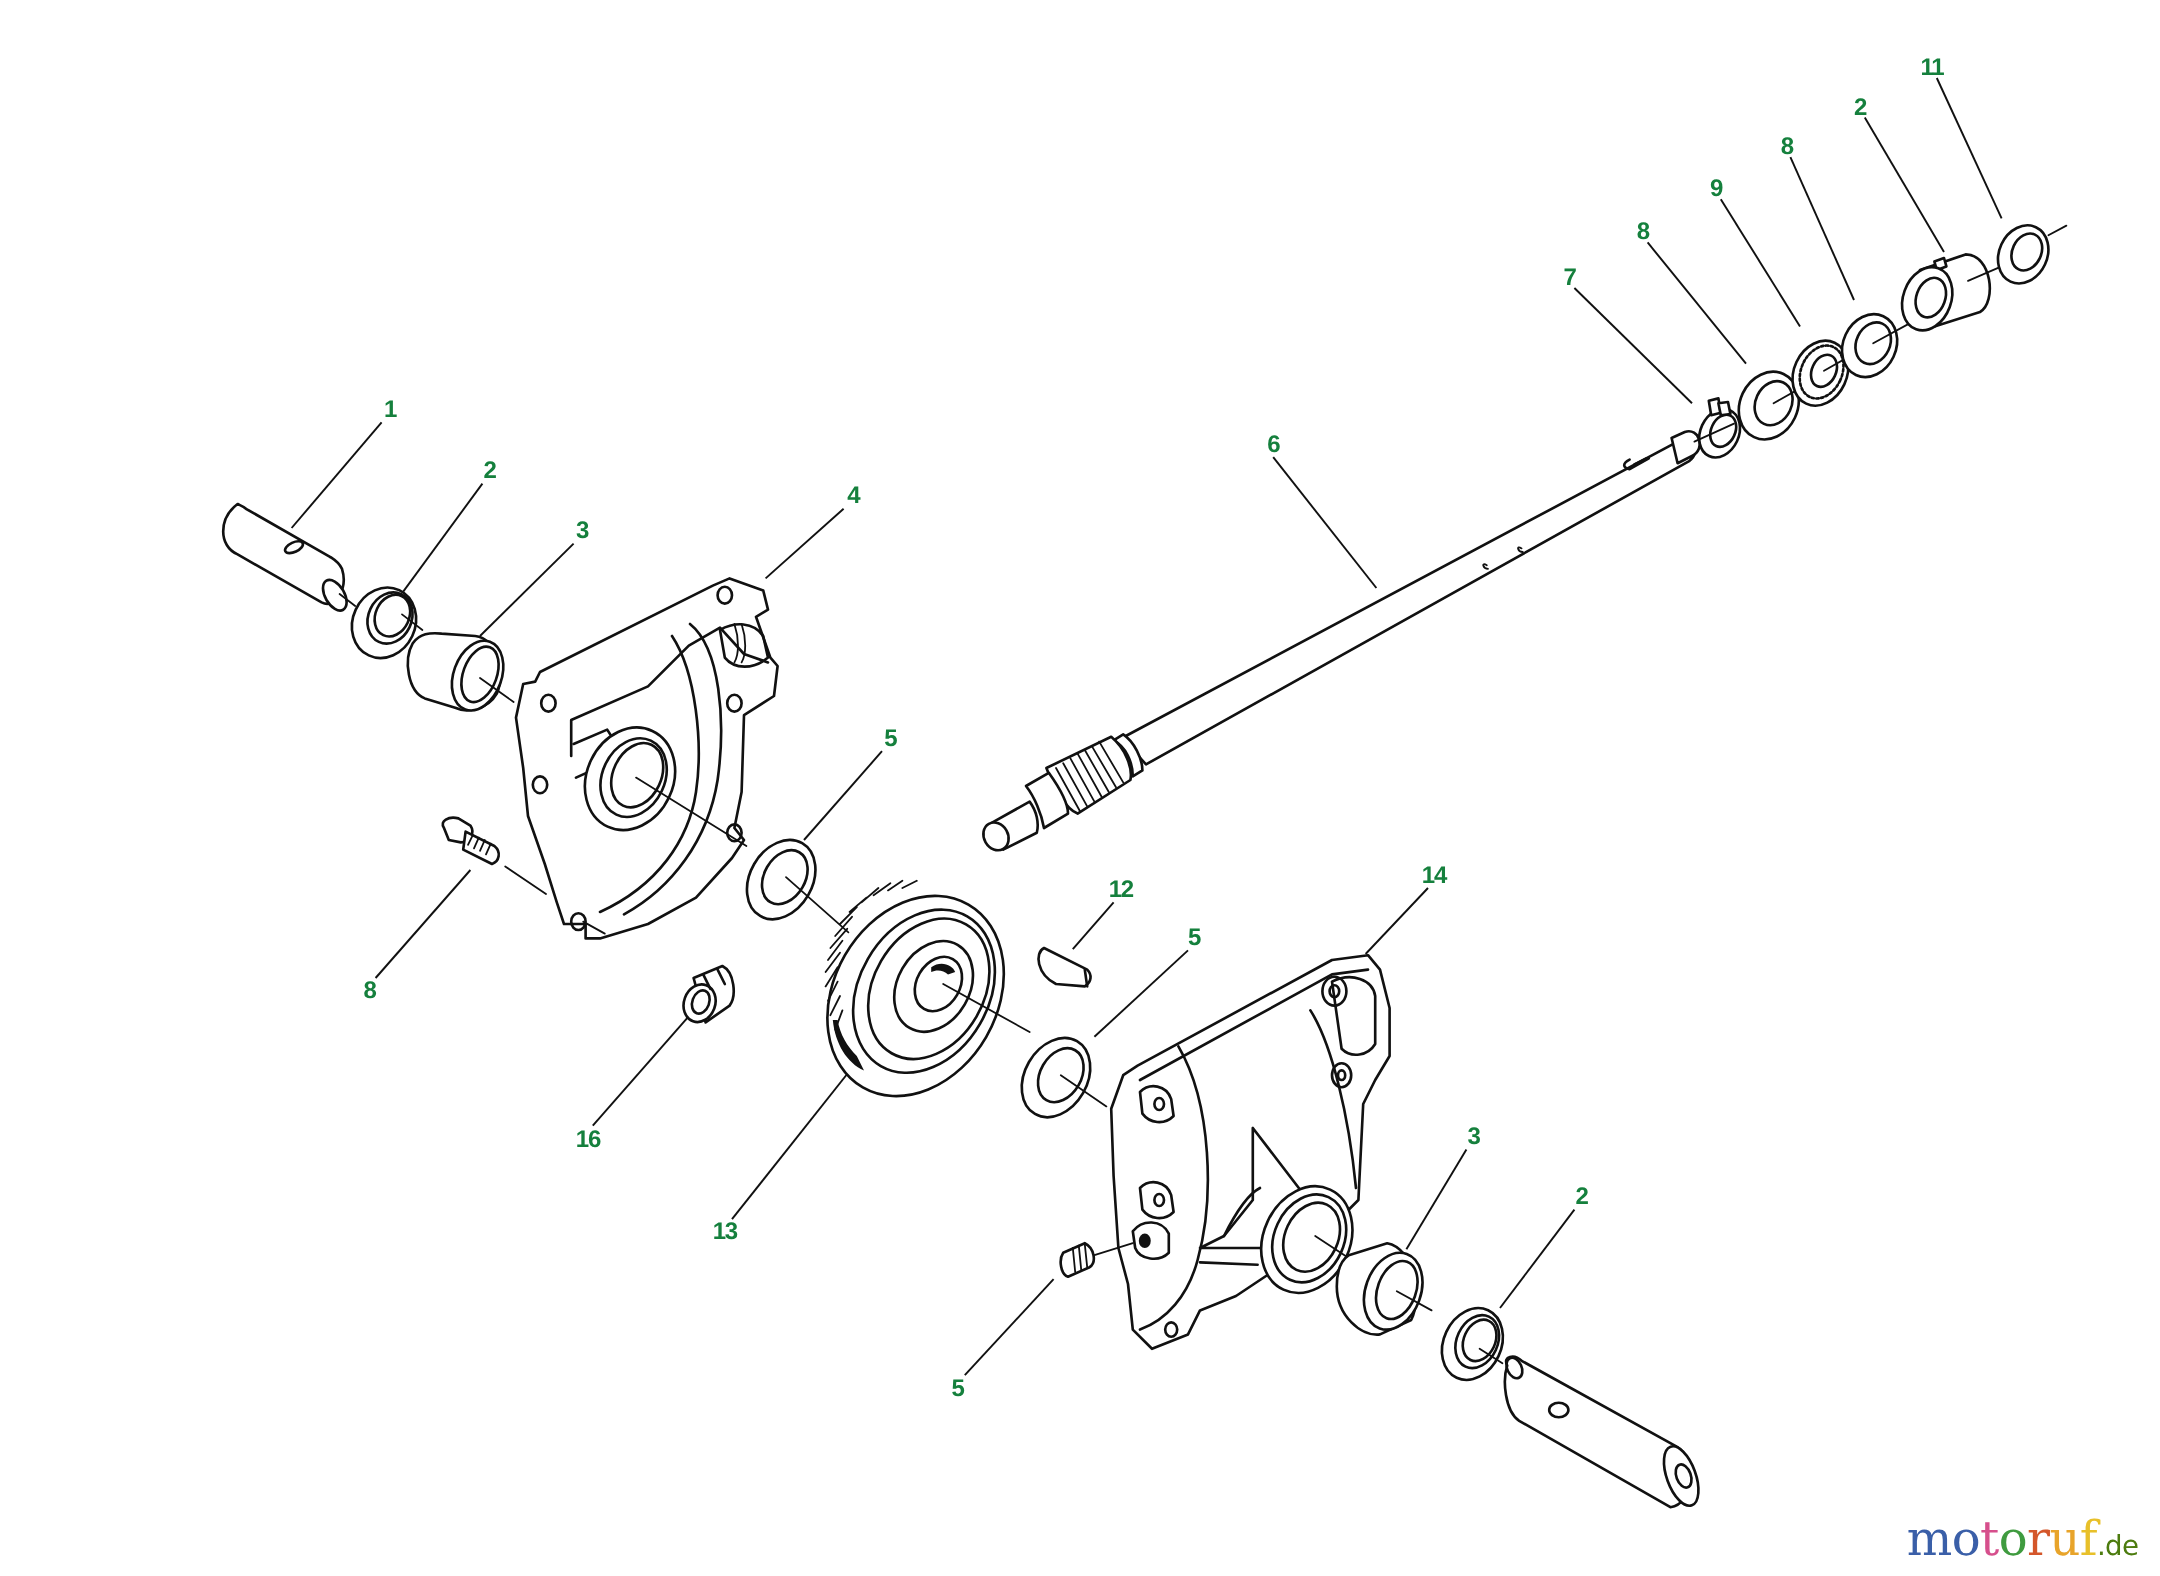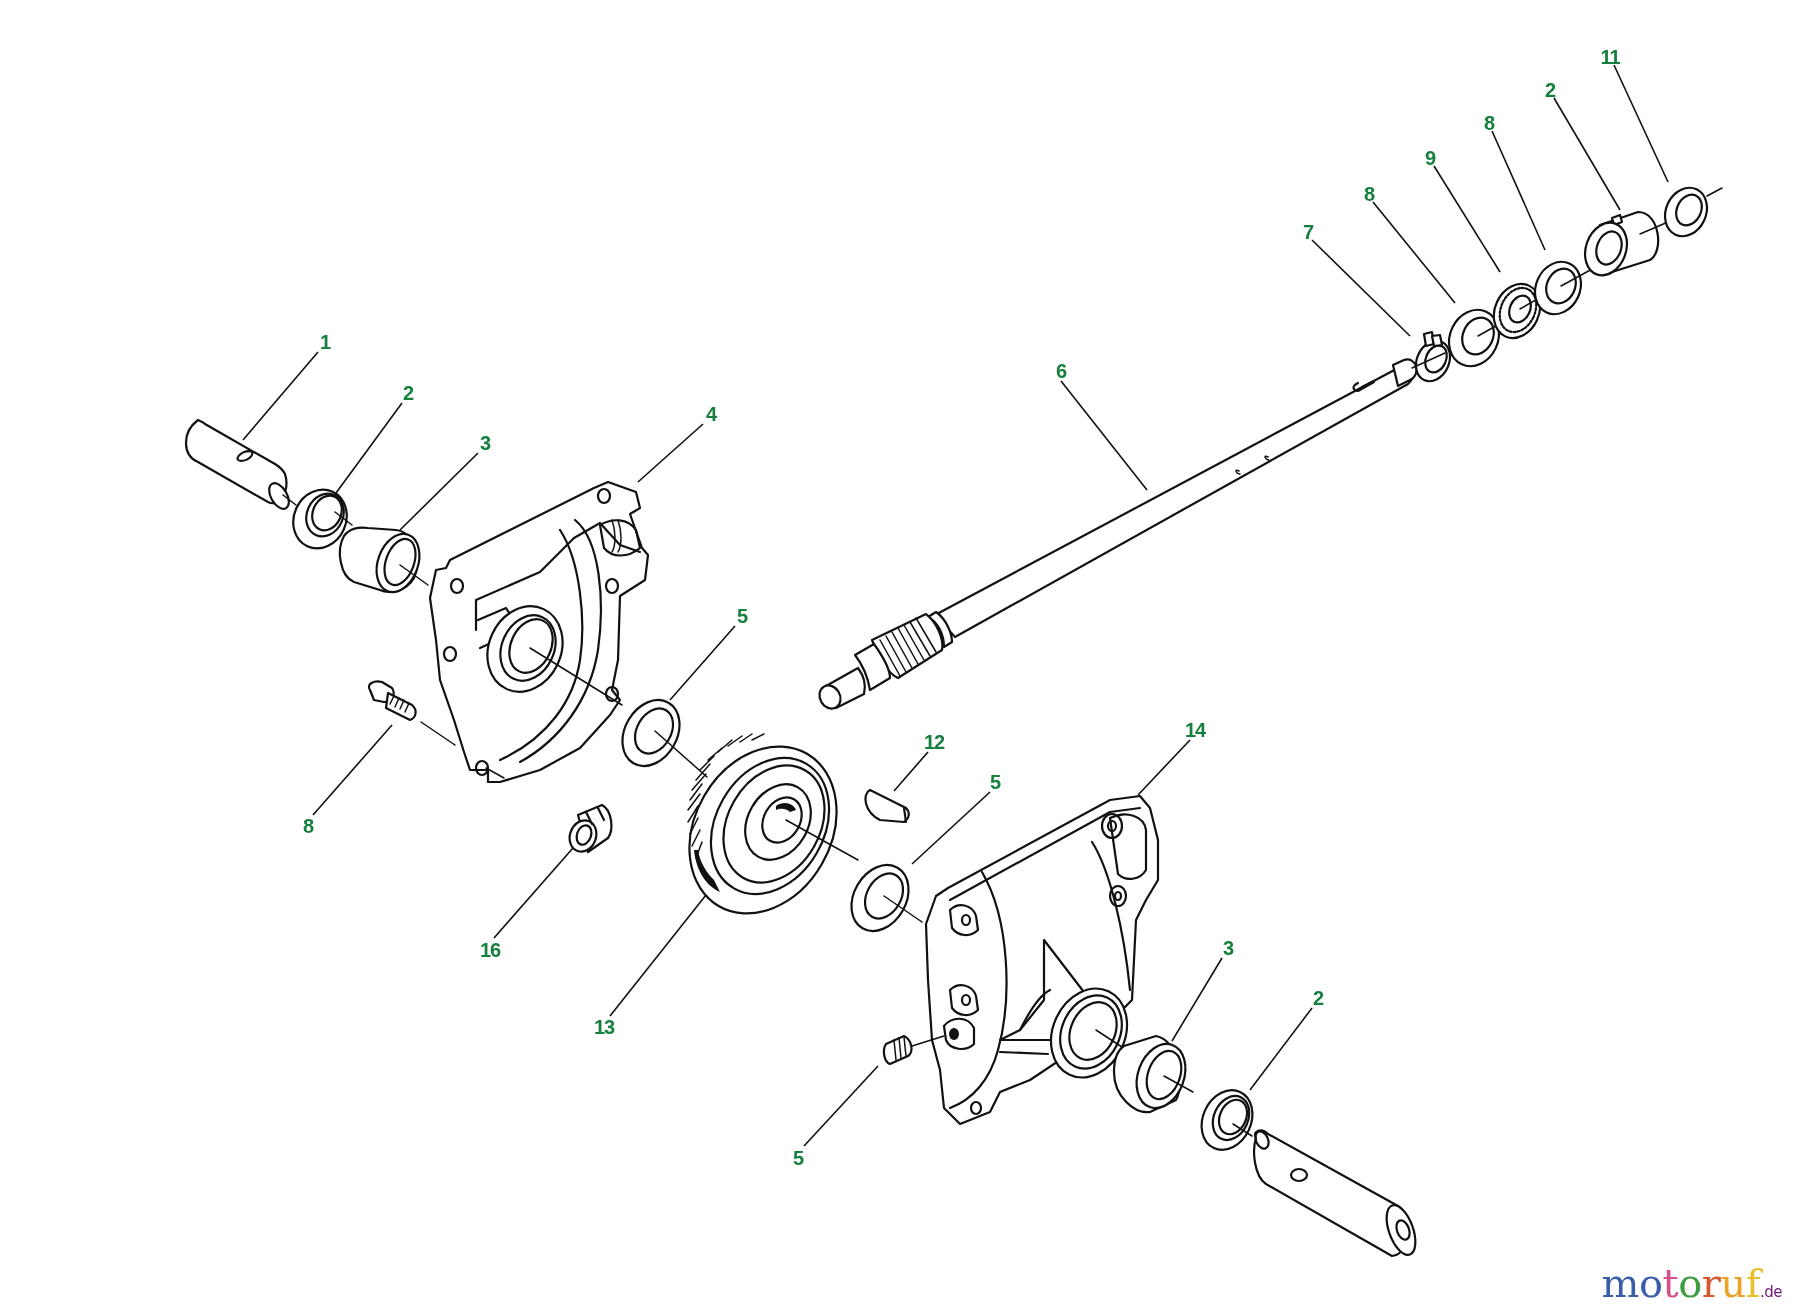--- a/index.html
+++ b/index.html
@@ -5,21 +5,21 @@
     html, body { margin: 0; padding: 0; background: #ffffff; }
     body { width: 1800px; height: 1313px; position: relative; overflow: hidden; font-family: "DejaVu Sans", sans-serif; }
     #diagram { position: absolute; left: 0; top: 0; width: 1800px; height: 1313px; }
     .ln { stroke: #111; stroke-width: 2.2; fill: none; stroke-linecap: round; stroke-linejoin: round; }
     .lf { stroke: #111; stroke-width: 2.2; fill: #fff; stroke-linecap: round; stroke-linejoin: round; }
     .thin { stroke: #111; stroke-width: 1.5; fill: none; stroke-linecap: round; }
     .lead { stroke: #111; stroke-width: 1.6; fill: none; }
     .dark { fill: #111; stroke: none; }
     .callout { position: absolute; font-family: Liberation Sans, sans-serif; font-weight: bold; font-size: 20px; color: #15803d; transform: translate(-50%, -50%); white-space: nowrap; letter-spacing: -1px; }
     .watermark { position: absolute; right: 18px; bottom: 10px; font-family: "DejaVu Serif", serif; font-size: 40px; letter-spacing: -0.5px; line-height: 1; }
-    .watermark .suffix { font-size: 15px; color: #701a75; font-family: "DejaVu Sans", sans-serif; }
+    .watermark .suffix { font-size: 23px; color: #4d7c0f; font-family: "DejaVu Sans", sans-serif; }
   </style>
 </head>
 <body>
 
 <svg id="diagram" viewBox="0 0 1800 1313" xmlns="http://www.w3.org/2000/svg">
 
   <g>
     <path class="lf" d="M198,420 C182,432 182,455 198,462 L268,502 C280,508 290,490 285,474 C282,468 278,466 275,464 L205,424 C203,422 200,421 198,420 Z"></path>
     <ellipse class="lf" cx="279" cy="496" rx="8" ry="14" transform="rotate(-30 279 496)"></ellipse>
     <ellipse class="ln" cx="245" cy="456" rx="8" ry="4" transform="rotate(-25 245 456)"></ellipse>

